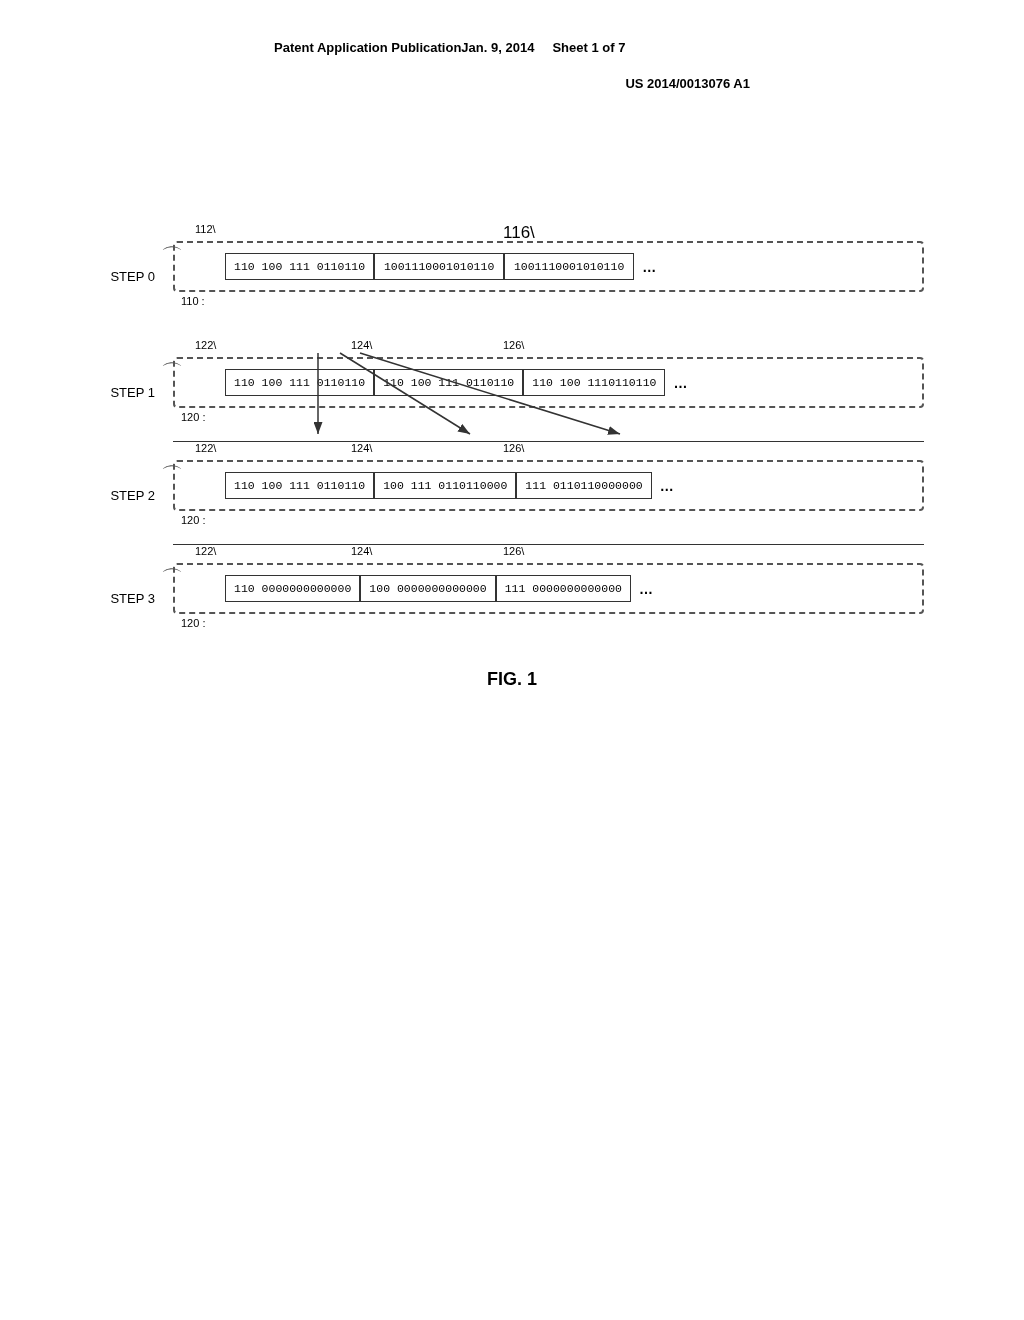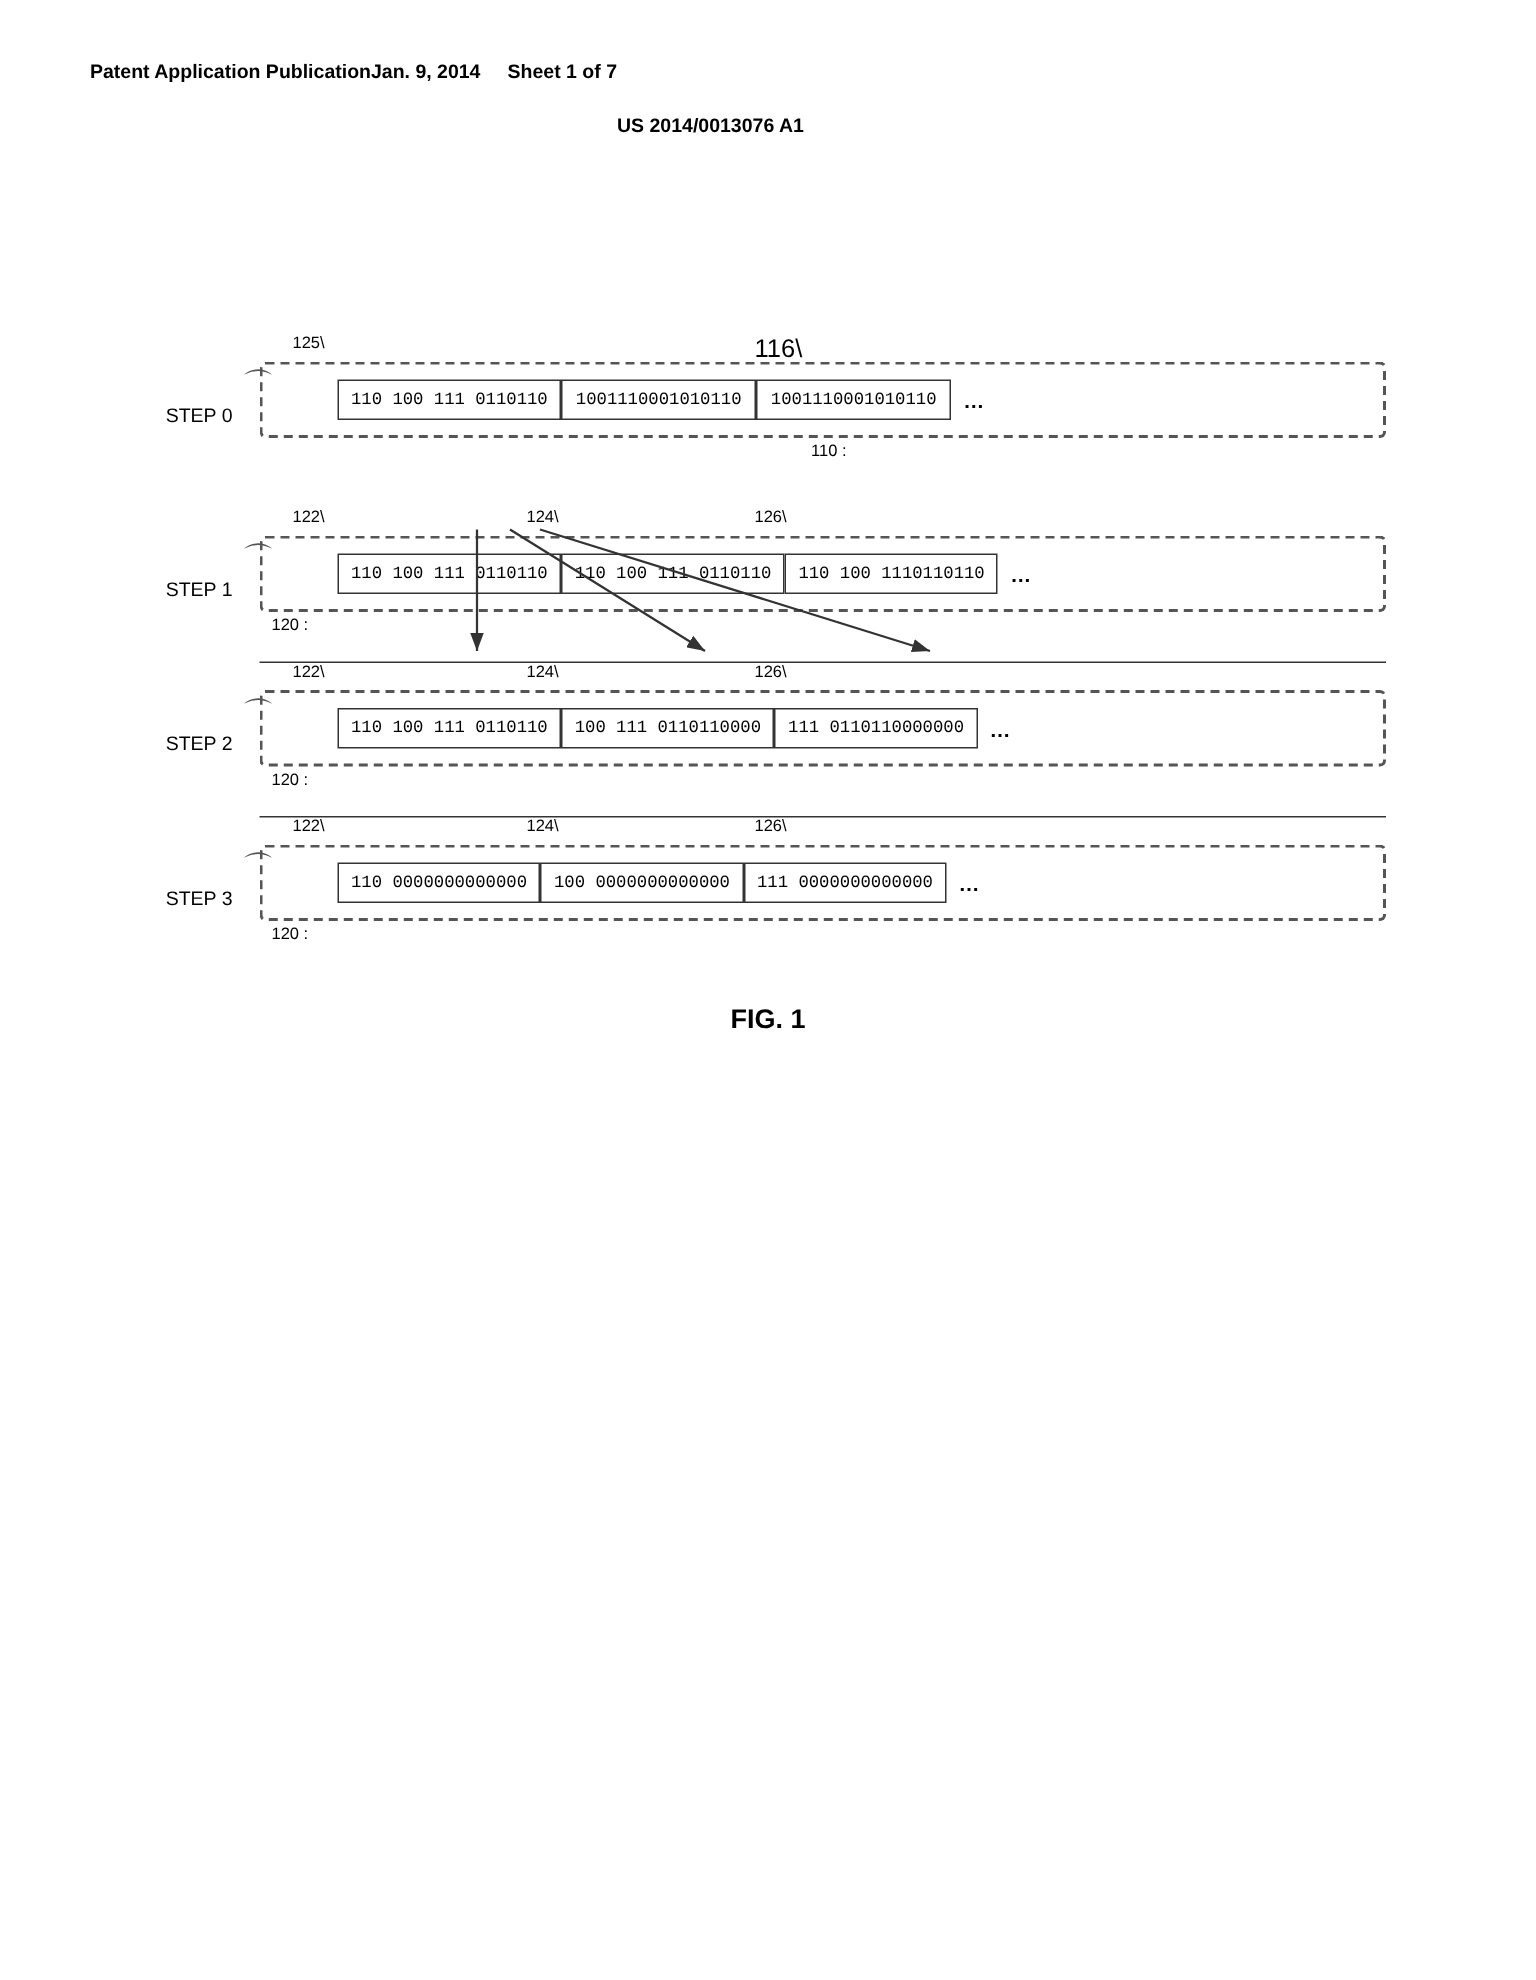--- a/index.html
+++ b/index.html
@@ -13,21 +13,21 @@
     }
     .page {
       width: 1024px;
       min-height: 1320px;
       background: #fff;
       position: relative;
       padding: 40px 60px;
     }
     .header {
       display: flex;
-      justify-content: flex-start;
+      justify-content: center;
       align-items: flex-start;
       margin-bottom: 10px;
       font-size: 13px;
       font-weight: bold;
     }
     .header-left { font-weight: bold; }
     .header-center { font-weight: bold; text-align: center; }
     .header-right { font-weight: bold; text-align: right; margin-top: 36px; }
 
     .diagram-area {
@@ -119,34 +119,34 @@
 
   <div class="diagram-area">
 
     <div style="position:relative; margin-bottom:0;">
 
       <div class="step-group" style="margin-bottom:0;">
         <div class="step-label">STEP 0</div>
         <div class="step-container">
 
           <div style="position:relative; display:flex; margin-bottom:0;">
-            <span style="position:absolute; top:-18px; left:22px; font-size:11px;">125\</span>
+            <span style="position:absolute; top:-18px; left:22px; font-size:11px;">112\</span>
             <span style="position:absolute; top:-18px; left:178px; font-size:11px;margin-top:38px;">114\</span>
             <span style="position:absolute; top:-18px; left:330px; font-size:17px;">116\</span>
           </div>
           <div class="outer-box">
             <span style="position:absolute; top:-1px; left:-14px; font-size:22px; color:#555;">⌒</span>
             <div class="inner-cells">
               <div class="cell">110 100 111 0110110</div>
               <div class="cell">1001110001010110</div>
               <div class="cell">1001110001010110</div>
               <span class="cell-dots">…</span>
             </div>
           </div>
-          <div style="font-size:11px; margin-top:3px; margin-left:8px;text-align:center;">110 :</div>
+          <div style="font-size:11px; margin-top:3px; margin-left:8px;">110 :</div>
         </div>
       </div>
 
       <div class="step-group" style="margin-top:50px; margin-bottom:0;">
         <div class="step-label">STEP 1</div>
         <div class="step-container" style="position:relative;">
 
           <div style="position:relative;">
             <span style="position:absolute; top:-18px; left:22px; font-size:11px;">122\</span>
             <span style="position:absolute; top:-18px; left:178px; font-size:11px;">124\</span>

